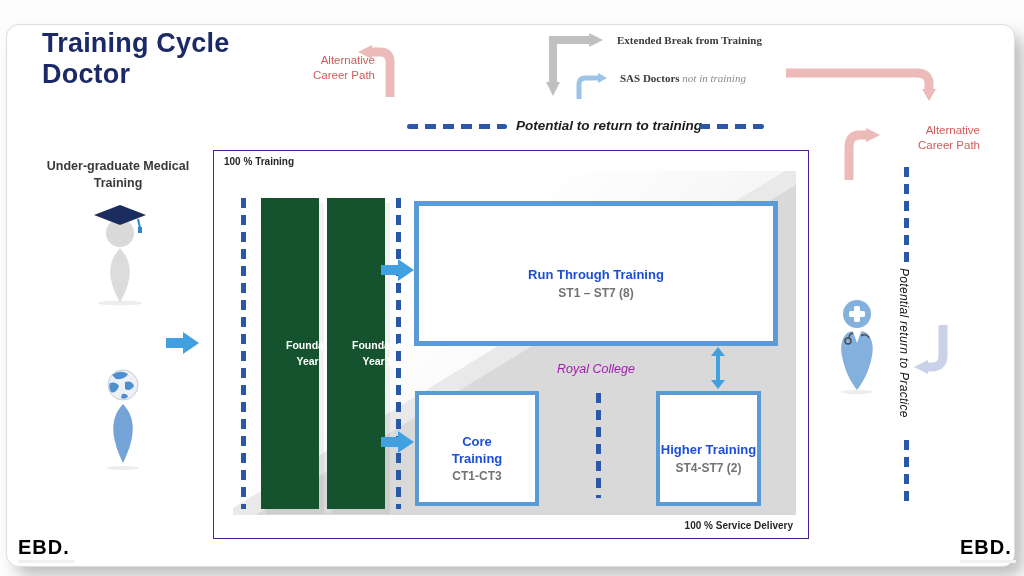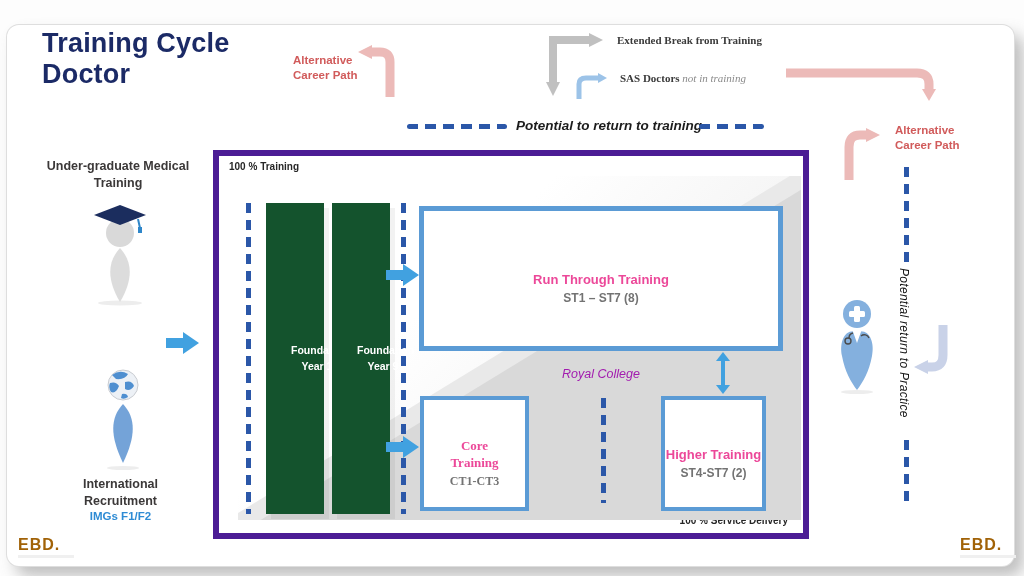--- a/index.html
+++ b/index.html
@@ -5,53 +5,53 @@
   * { margin:0; padding:0; box-sizing:border-box; }
   html,body { width:1024px; height:576px; font-family:"Liberation Sans", sans-serif; background:#f4f4f4; }
   .page { position:relative; width:1024px; height:576px; overflow:hidden; background:#fdfdfd; }
   .card { position:absolute; left:7px; top:25px; width:1007px; height:541px; background:#ffffff;
           border-radius:12px; box-shadow:0 0 0 1px #dedede, 9px 10px 16px rgba(110,110,110,.45); }
 
   .abs { position:absolute; }
 
   
   .title { left:42px; top:28px; color:#1b2a66; font-weight:bold; font-size:27px; line-height:1.16; letter-spacing:.2px; }
-  .red-label { color:#d15b5b; font-weight:bold; font-size:11.5px; text-align:left; line-height:1.3; }
+  .red-label { color:#d15b5b; font-weight:normal; font-size:11.5px; text-align:right; line-height:1.3; }
   .dark-label { color:#3b3838; font-weight:bold; font-size:12.5px; text-align:center; line-height:1.32; }
   .small-note { font-size:11px; font-weight:bold; color:#3b3b3b;font-family:Liberation Serif, serif; }
   .sas-note i { font-weight:normal; font-style:italic; color:#8a8a8a; }
   .blue-sub { color:#2e8bd4; font-weight:bold; font-size:11.5px; }
   .italic-strong { font-style:italic; font-weight:bold; color:#1c1c1c; font-size:13.5px; }
 
   
   .hdash { height:5px; border-radius:3px;
            background:repeating-linear-gradient(to right,#2b57a8 0 11px,transparent 11px 18px); }
   .vdash { width:5px;
            background:repeating-linear-gradient(to bottom,#2b57a8 0 10px,transparent 10px 17px); }
 
   
-  .outer-box { left:213px; top:150px; width:596px; height:389px; background:#fff; border:6px solid #4c1d95; }
+  .outer-box { left:213px; top:150px; width:596px; height:389px; background:#fff; border:1px solid #4c1d95; }
   .pct-label { font-size:10px; font-weight:bold; color:#262626; }
   .inner-panel { left:19px; top:20px; width:563px; height:344px; background:#d9d9d9; overflow:hidden; }
   .tri-mid { position:absolute; inset:0; background:#e9e9e9; clip-path:polygon(0 0,104% 0,0 104%); }
   .tri-top { position:absolute; inset:0; background:linear-gradient(135deg,#ffffff 35%,#f1f1f1 75%,#fbfbfb 100%);
              clip-path:polygon(0 0,98% 0,0 98%); }
   .fy-bar { position:absolute; top:27px; height:311px; width:58px; background:#14532d;
             display:flex; align-items:center; justify-content:center; text-align:center;
             color:#fff; font-weight:bold; font-size:10.5px; line-height:1.45;
             box-shadow:5px 5px 0 rgba(0,0,0,.05);padding-left:44px; }
   .train-box { position:absolute; background:#fff; border:5px solid #5b9bd5;
                display:flex; flex-direction:column; align-items:center; justify-content:center; text-align:center; }
-  .train-box .t { color:#ec4899; font-weight:bold; font-size:13px; line-height:1.3;margin-top:20px; }
+  .train-box .t { color:#1d4ed8; font-weight:bold; font-size:13px; line-height:1.3;margin-top:20px; }
   .train-box .s { color:#737373; font-weight:bold; font-size:12px; margin-top:2px; }
   .royal { font-style:italic; color:#a21caf; font-size:12.5px; text-align:center; }
 
   .vert-text { writing-mode:vertical-rl; font-style:italic; font-size:12px; color:#141414; letter-spacing:.3px; }
 
-  .watermark { font-weight:bold; font-size:16px; color:#a16207; letter-spacing:1px; }
+  .watermark { font-weight:bold; font-size:20px; color:#000000; letter-spacing:1px; }
   .wm-bar { height:3px; background:#f0f0f0; width:56px; margin-top:1px; }
 
   svg { display:block; overflow:visible; }
 </style>
 </head>
 <body>
 
 <div class="page">
   <div class="card"></div>
 
@@ -112,24 +112,20 @@
     <path d="M25,36 C38,50 38,68 25,95 C12,68 12,50 25,36 Z" fill="#74a3d8"></path>
     <g>
       <circle cx="25" cy="17" r="15" fill="#edf1f6" stroke="#c9ccd1" stroke-width="1"></circle>
       <path d="M14,7 Q22,1 30,6 Q27,12 18,11 Z" fill="#4f8fd0"></path>
       <path d="M12,15 Q18,13 21,18 Q18,26 13,24 Q10,19 12,15 Z" fill="#4f8fd0"></path>
       <path d="M27,14 Q34,12 36,18 Q32,24 27,21 Z" fill="#4f8fd0"></path>
       <path d="M24,26 Q29,25 30,29 Q26,32 23,30 Z" fill="#4f8fd0"></path>
     </g>
   </svg>
 
-  <div class="abs dark-label" style="left:48px;top:476px;width:145px;">
-    <div>International Recruitment</div>
-    <div class="blue-sub">IMGs F1/F2</div>
-  </div>
 
   <div class="abs outer-box">
     <div class="abs pct-label" style="left:10px;top:5px;">100 % Training</div>
     <div class="abs pct-label" style="right:15px;bottom:7px;margin-top:41px;">100 % Service Delivery</div>
 
     <div class="abs inner-panel">
       <div class="tri-mid"></div>
       <div class="tri-top"></div>
 
       <div class="vdash" style="position:absolute;left:8px;top:27px;height:311px;"></div>
@@ -149,21 +145,21 @@
       </div>
 
       <div class="abs royal" style="left:283px;top:191px;width:160px;">Royal College</div>
 
       <svg class="abs" style="left:476px;top:176px;" width="18" height="42" viewBox="0 0 18 42">
         <path d="M9,8 L9,34" stroke="#41a1e0" stroke-width="4"></path>
         <polygon points="2,9 16,9 9,0" fill="#41a1e0"></polygon>
         <polygon points="2,33 16,33 9,42" fill="#41a1e0"></polygon>
       </svg>
 
-      <div class="train-box" style="left:182px;top:220px;width:109px;height:115px;border-width:4px;font-family:Liberation Serif, serif;">
+      <div class="train-box" style="left:182px;top:220px;width:124px;height:115px;border-width:4px;">
         <div class="t" style="width:70px;">Core Training</div>
         <div class="s">CT1-CT3</div>
       </div>
 
       <div class="train-box" style="left:423px;top:220px;width:105px;height:115px;border-width:4px;">
         <div class="t">Higher Training</div>
         <div class="s">ST4-ST7 (2)</div>
       </div>
 
       <svg class="abs" style="left:148px;top:87px;" width="34" height="24" viewBox="0 0 34 24">

